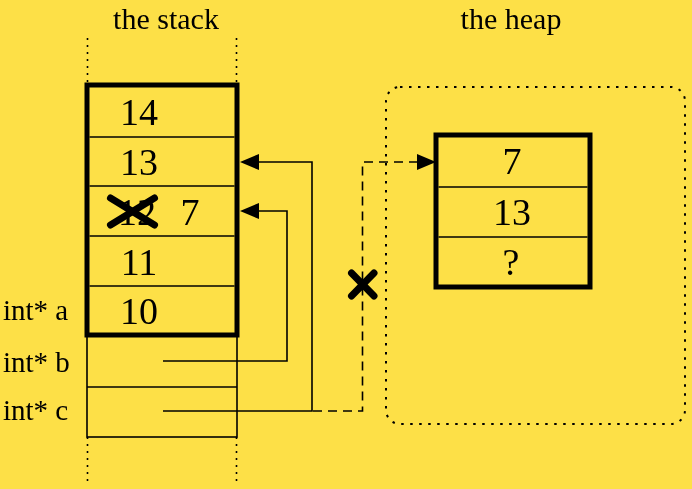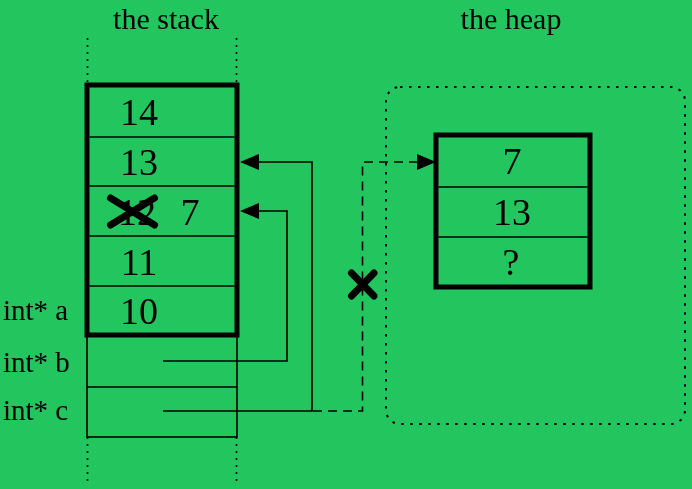--- a/index.html
+++ b/index.html
@@ -1,20 +1,20 @@
 <!DOCTYPE html>
 <html><head>
 <meta charset="utf-8">
 <style>
   html, body { margin: 0; padding: 0; background: #ffffff; }
   .canvas {
     position: relative;
     width: 692px;
     height: 489px;
-    background: #22c55e;
+    background: #fde047;
     overflow: hidden;
   }
   svg { display: block; }
   svg text {
     font-family: "Liberation Serif", serif;
     fill: #000000;
   }
   .title    { font-size: 30px; text-anchor: middle; }
   .num      { font-size: 38px; text-anchor: middle; }
   .varlabel { font-size: 29px; text-anchor: start; }

